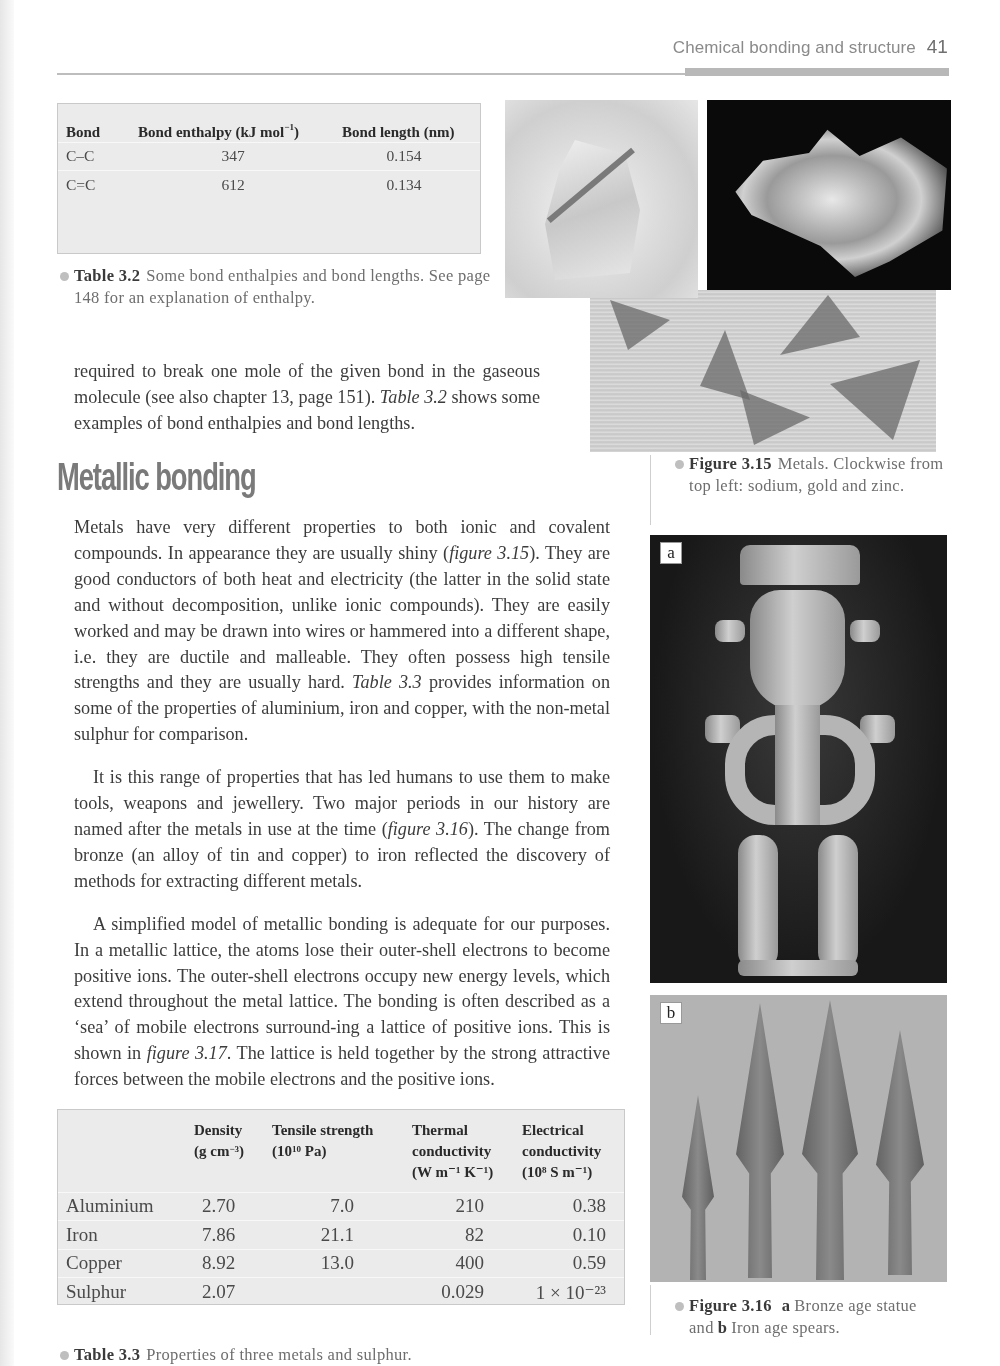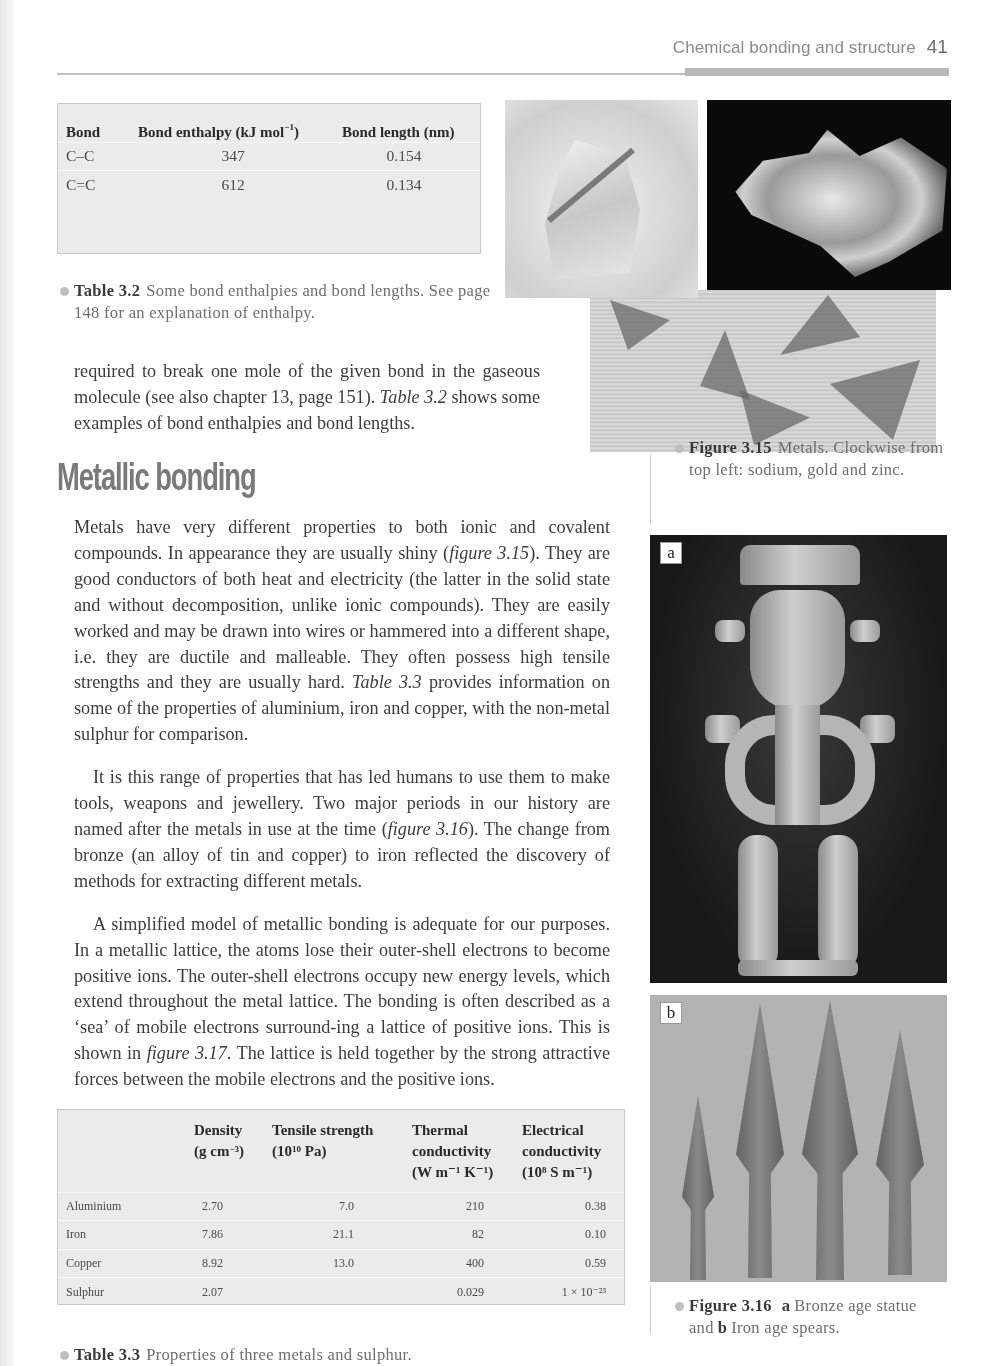--- a/index.html
+++ b/index.html
@@ -25,39 +25,39 @@
   #table32 th { height: 38px; padding-top: 20px; }
   #table32 td { height: 28.5px; }
   #table32 .c1 { padding-left: 8px; width: 80px; }
   #table32 .c2 { text-align: center; width: 190px; }
   #table32 .c3 { text-align: center; }
   #table32 th.c2 { text-align: left; padding-left: 0; }
   #table32 th.c3 { text-align: left; padding-left: 14px; }
 
   #table33 { left: 57px; top: 1109px; width: 568px; height: 196px; }
   #table33 th { vertical-align: top; line-height: 21px; padding-top: 10px; height: 82px; font-size: 15px; }
-  #table33 td { height: 28.5px; font-size: 12px; }
+  #table33 td { height: 28.5px; font-size: 19px; }
   #table33 .c1 { padding-left: 8px; width: 130px; }
   #table33 .c2 { width: 84px; padding-left: 6px; }
   #table33 .c3 { width: 140px; }
   #table33 .c4 { width: 110px; margin-top: 48px; }
   #table33 td.c2 { text-align: left; padding-left: 14px; }
   #table33 td.c3 { text-align: right; padding-right: 58px; }
   #table33 td.c4 { text-align: right; padding-right: 38px; }
   #table33 td.c5 { text-align: right; padding-right: 18px; }
   sup { font-size: 9px; vertical-align: top; position: relative; top: -2px; }
 
   
   .caption { position: absolute; font-family: "Liberation Serif", "DejaVu Serif", serif; font-size: 16.5px; color: #6e6e6e; line-height: 22px; letter-spacing: 0.3px; }
   .caption .bullet { position: absolute; left: -14px; top: 7px; width: 9px; height: 9px; border-radius: 50%; background: #bfbfbf; }
   .caption .label { font-weight: bold; color: #3a3a3a; margin-right: 6px; }
   .caption .label-sm { font-weight: bold; color: #3a3a3a; margin: 0 4px; }
-  #cap32 { left: 74px; top: 280px; width: 420px; }
+  #cap32 { left: 74px; top: 265px; width: 420px; }
   #cap33 { left: 74px; top: 1320px; width: 460px; margin-top: 24px; }
-  #cap315 { left: 689px; top: 437px; width: 260px; }
+  #cap315 { left: 689px; top: 453px; width: 260px; }
   #cap316 { left: 689px; top: 1295px; width: 270px; }
   .cap-rule { position: absolute; width: 1px; background: #cfcfcf; }
 
   
   .body-text { position: absolute; left: 57px; width: 570px; font-family: "Liberation Serif", "DejaVu Serif", serif; font-size: 18.2px; line-height: 25.9px; color: #3c3c3c; text-align: justify; text-align-last: left; }
   .body-text p { margin: 17px; }
   .body-text p.indent { text-indent: 19px; }
   .body-text em { font-style: italic; }
   #para-intro { top: 342px; width: 500px; }
   #section-title { position: absolute; left: 57px; top: 455px; font-family: "Liberation Sans", "DejaVu Sans", sans-serif; font-size: 38px; font-weight: bold; color: #7a7a7a; letter-spacing: -1.5px; transform: scaleX(0.72); transform-origin: left center; line-height: 44px; }

